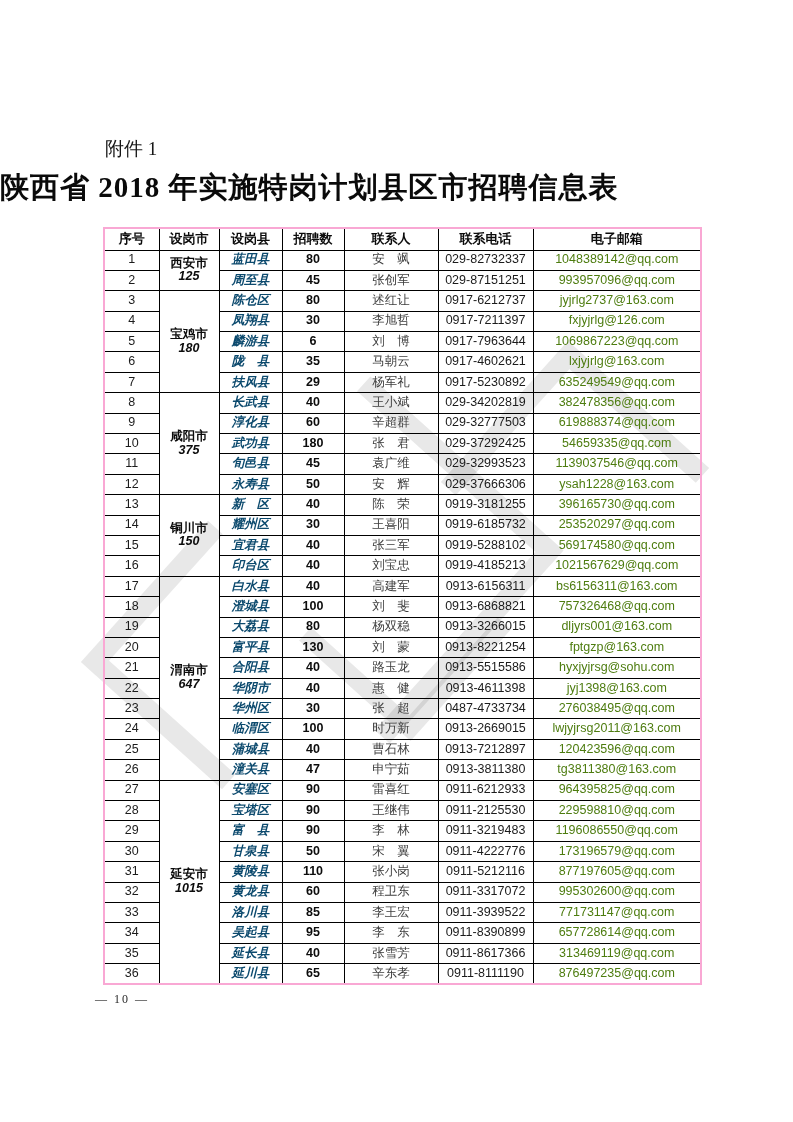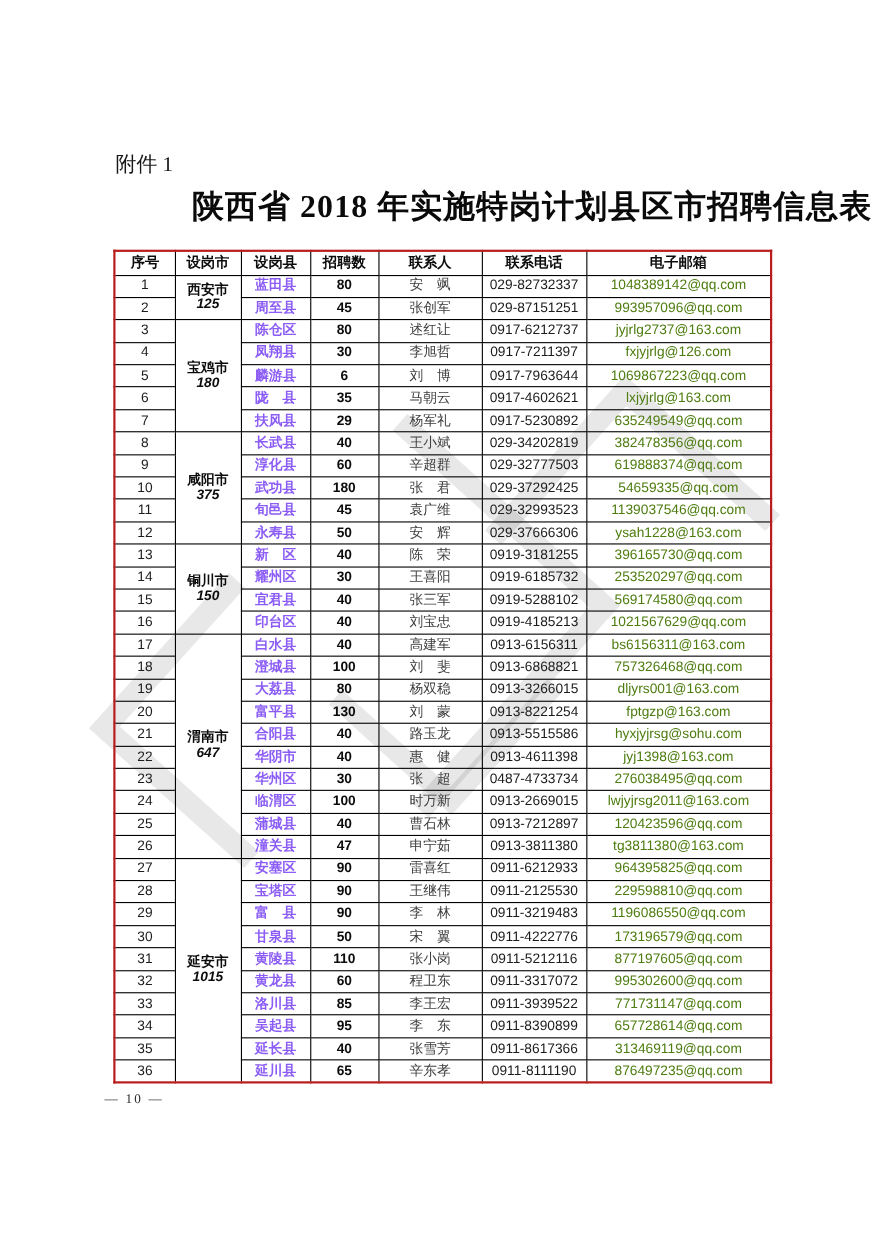--- a/index.html
+++ b/index.html
@@ -11,47 +11,47 @@
     color:#111;
     overflow:hidden;
   }
   .attachment-label {
     position:absolute; left:95px; top:136px;
     font-family:"Liberation Serif", serif;
     font-size:19px; color:#161616;margin-left:10px;
   }
   .doc-title {
     position:absolute; left:0; top:168px; width:793px;
-    text-align:right;
+    text-align:left;
     font-family:"Liberation Serif", serif;
     font-weight:700; font-size:29px; letter-spacing:1px;
     color:#0a0a0a;
   }
   .info-table {
     position:absolute; left:103px; top:227px;
     width:597px;
     border-collapse:collapse;
     table-layout:fixed;
-    border:2px solid #b91c1c;
+    border:2px solid #f9a8d4;
   }
   .info-table th, .info-table td {
     border:1px solid #000;
     text-align:center; vertical-align:middle;
     font-size:12.5px;
     line-height:1.1;
     padding:0 2px;
     overflow:hidden; white-space:nowrap;
   }
   .info-table thead tr { height:22px; }
   .info-table tbody tr { height:20.4px; }
   .info-table th { font-weight:700; font-size:13px; color:#0c0c0c; }
   .c-no { font-weight:400; color:#1c1c1c; }
   .city-cell { font-weight:700; color:#0c0c0c; font-size:13px; }
   .city-cell .city-total { margin-top:0;font-style:italic; }
-  .c-county { font-weight:700; color:#8b5cf6; font-size:13px; }
+  .c-county { font-weight:700; color:#0c4a6e; font-size:13px;font-style:italic; }
   .c-count { font-weight:700; color:#0c0c0c; }
   .c-contact { font-weight:400; color:#3d3d3d; }
   .c-phone { font-weight:400; color:#1b1b1b; }
   .c-email { text-align:left; padding-left:7px; font-weight:400; color:#4d7c0f; }
   .page-number {
     position:absolute; left:95px; top:992px;
     font-family:"Liberation Serif", serif;
     font-size:12px; color:#2a2a2a;
     letter-spacing:2px;
   }

